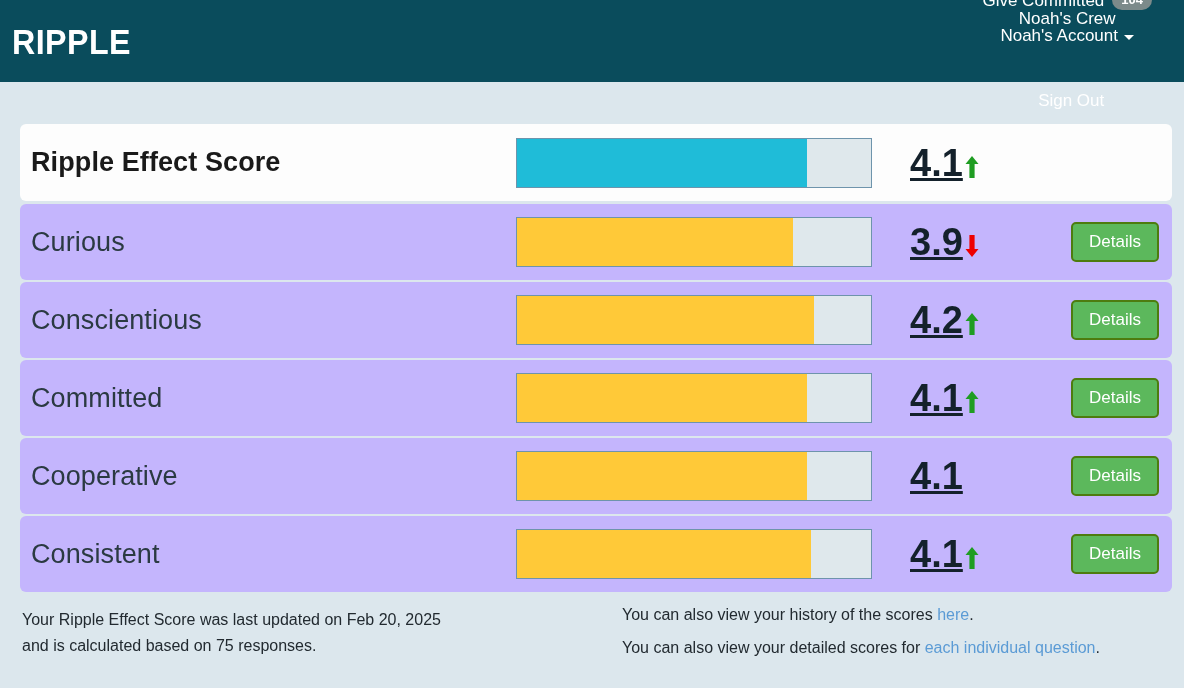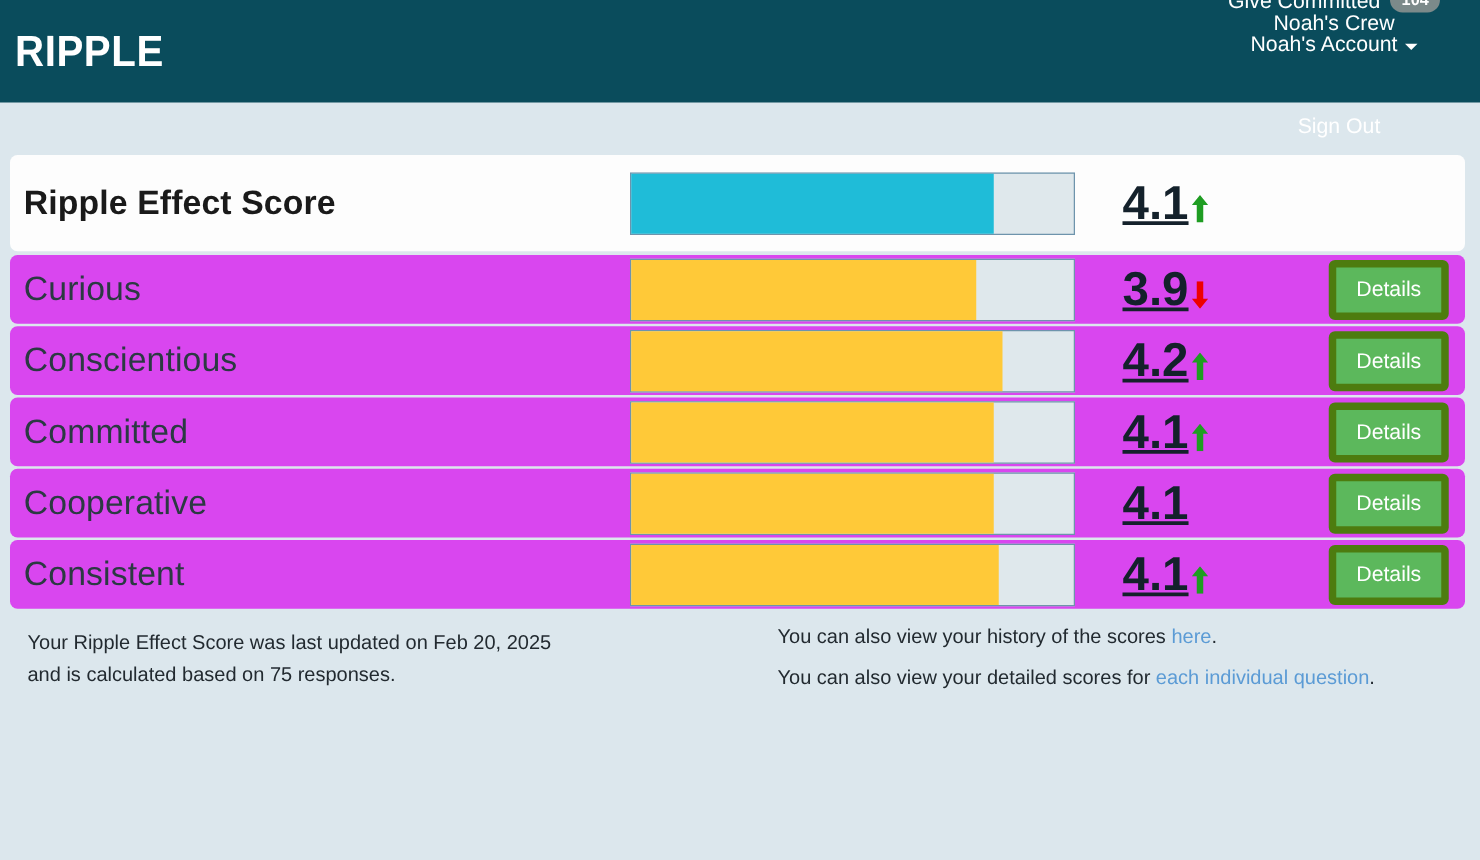--- a/index.html
+++ b/index.html
@@ -65,25 +65,25 @@
     border-right: 5px solid transparent;
     border-top: 5px solid #ffffff;
     display: inline-block;
     margin-left: -2px;
     position: relative;
     top: 2px;
   }
 
   
   .score-list {
-    padding: 42px 12px 0 8px;
+    padding: 42px 12px 0 20px;
   }
   .score-row {
-    height: 55px;
-    background: #d946ef;
+    height: 76px;
+    background: #c4b5fd;
     border-radius: 6px;
     display: flex;
     align-items: center;
     margin-bottom: 2px;
     padding-left: 11px;
   }
   .score-row.primary {
     background: #fdfdfd;
     height: 77px;
     margin-bottom: 3px;
@@ -128,21 +128,21 @@
     width: 14px;
     height: 22px;
     margin-left: 2px;
     position: relative;
     top: 4px;
     flex: none;
   }
   .details-btn {
     background: #5cb85c;
     color: #ffffff;
-    border: 6px solid #4d7c0f;
+    border: 2px solid #4d7c0f;
     border-radius: 5px;
     font-size: 17px;
     font-family: "Liberation Sans", sans-serif;
     padding: 9px 16px 10px;
     cursor: pointer;
     line-height: 1;
     margin-left: auto;
     margin-right: 13px;
   }
   .details-spacer { margin-left: auto; margin-right: 13px; width: 86px; height: 1px; }

